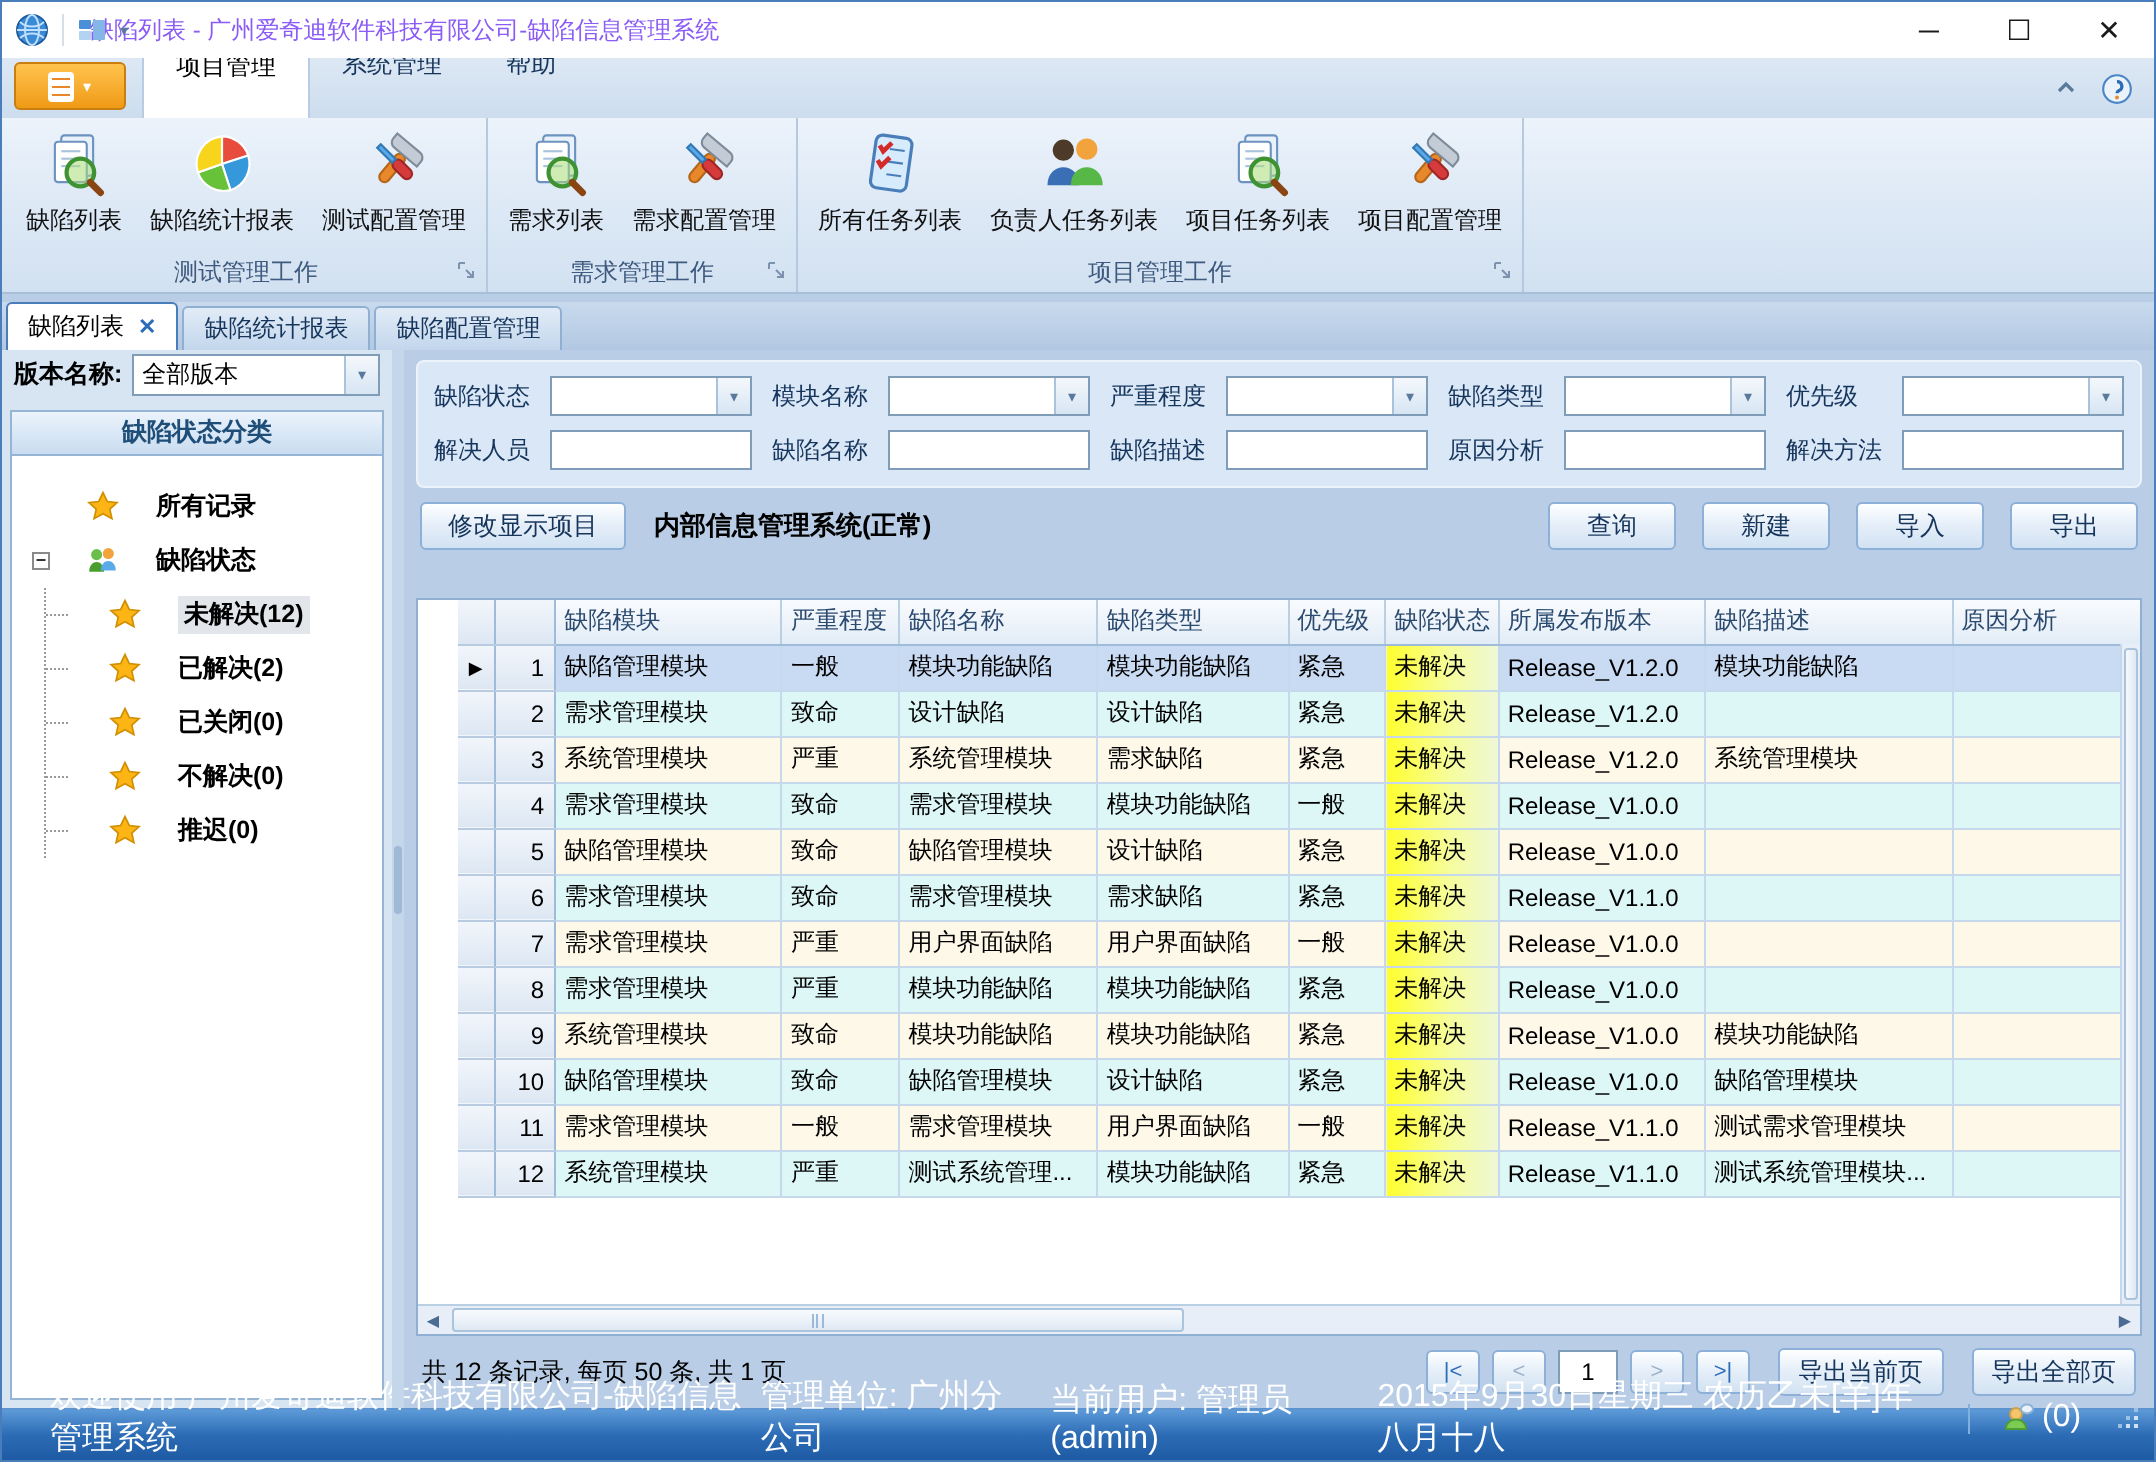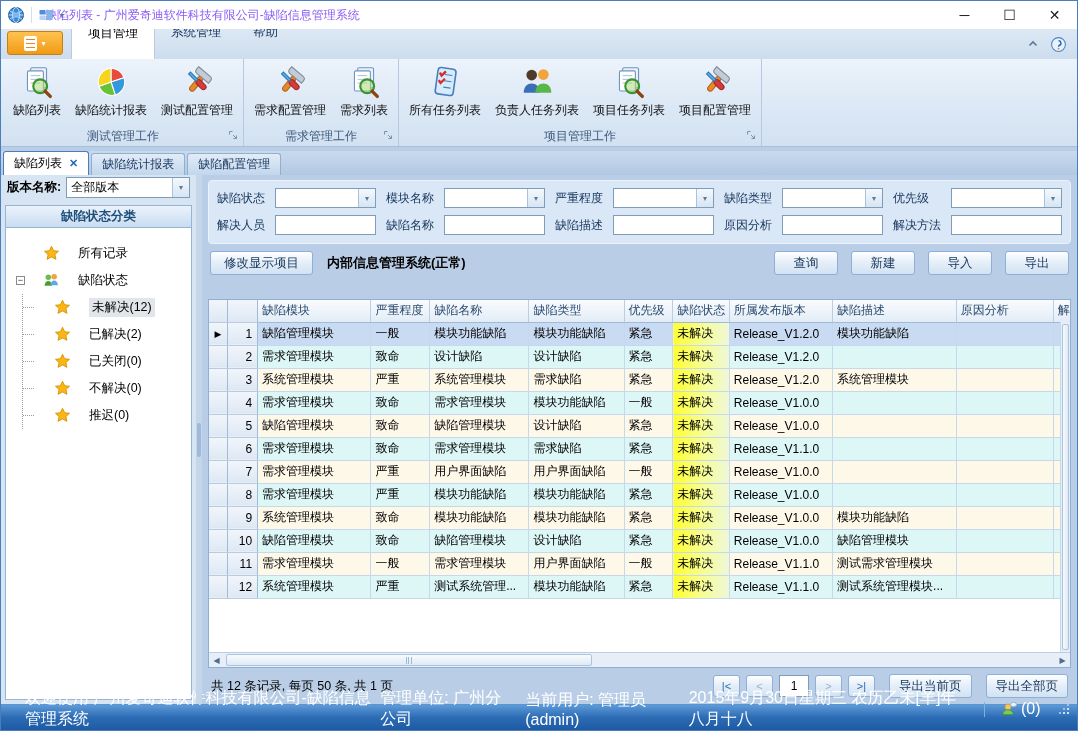--- a/index.html
+++ b/index.html
@@ -51,21 +51,21 @@
 
   
   .main { flex:1; display:flex; background:#b9cee6; min-height:0; }
   .sidebar { width:195px; background:#d7e4f2; padding:1px 4px 4px; display:flex; flex-direction:column; flex:none; }
   .version-row { display:flex; align-items:center; gap:5px; padding:1px 2px 7px; font-size:12.5px; font-weight:bold; color:#000; }
   .select { flex:1; height:21px; background:#fff; border:1px solid #7f9db9; display:flex; align-items:center; font-size:12px; font-weight:normal; padding-left:4px; }
   .caret-btn { margin-left:auto; width:17px; height:100%; background:linear-gradient(#f4f8fc,#d7e5f3); border-left:1px solid #a9c3dd; display:flex; align-items:center; justify-content:center; }
   .panel { flex:1; border:1px solid #96b4d4; background:#fff; display:flex; flex-direction:column; min-height:0; }
   .panel-header { height:22px; background:linear-gradient(#ebf3fc,#c9dcf0); border-bottom:1px solid #96b4d4; display:flex; align-items:center; justify-content:center; font-size:12.5px; font-weight:bold; color:#1f4e79; flex:none; }
   .tree { flex:1; padding:12px 6px 6px 10px; font-size:12.5px; color:#000; overflow:hidden; }
-  .tree-item { display:flex; align-items:center; height:27px; gap:18px; }
+  .tree-item { display:flex; align-items:center; height:27px; gap:18px;font-weight:bold; }
   .tree-item .ticon svg { width:17px; height:17px; }
   .tree-children { margin-left:6px; border-left:1px dotted #9a9a9a; }
   .tree-children .tree-item::before { content:""; width:11px; border-top:1px dotted #9a9a9a; margin-right:2px; }
   .expander { width:9px; height:9px; border:1px solid #8a8a8a; background:#fff; font-size:9px; line-height:7px; text-align:center; color:#333; flex:none; }
   .tlabel.selected { background:#e2e6ea; padding:1px 3px; }
 
   .splitter { width:6px; background:#c3d6ea; position:relative; flex:none; }
   .splitter-handle { position:absolute; top:248px; left:1px; width:4px; height:34px; background:#9fb9d6; border-radius:2px; }
 
   .content { flex:1; display:flex; flex-direction:column; padding:5px 6px 0; min-width:0; }
@@ -82,21 +82,21 @@
   
   .action-bar { display:flex; align-items:center; margin:7px 2px 24px; flex:none; }
   .btn { height:24px; padding:0 13px; background:linear-gradient(#feffff,#e6eff9 45%,#d2e2f2); border:1px solid #8cb0d8; border-radius:3px;
     font-size:12.5px; color:#16355c; display:flex; align-items:center; justify-content:center; white-space:nowrap; }
   .sys-label { font-weight:bold; font-size:13px; color:#000; margin-left:14px; }
   .spacer { flex:1; }
   .action-bar .btn.cmd { min-width:64px; margin-left:13px; }
 
   
   .grid { flex:1; border:1px solid #8fb0d3; background:#fff; display:flex; flex-direction:column; min-height:0; flex:1; }
-  .grid-view { flex:1; overflow:hidden; position:relative; }
+  .grid-view { flex:1; overflow:hidden; position:relative;margin-left:20px; }
   table.grid-table { border-collapse:collapse; table-layout:fixed; width:936px; font-size:12px; }
   .grid-table th { background:linear-gradient(#f9fbfe,#e2ecf6); border-right:1px solid #b8cfe4; border-bottom:1px solid #9ebcd9;
     color:#2b4a6f; font-weight:normal; text-align:left; padding:0 4px; height:22px; white-space:nowrap; overflow:hidden; }
   .grid-table td { border-right:1px solid #c6d9ec; border-bottom:1px solid #c6d9ec; padding:0 4px; height:23px; white-space:nowrap; overflow:hidden; color:#000; }
   td.rowhead, th.rowhead { background:linear-gradient(#f2f6fb,#dde7f3); border-right:1px solid #9ebcd9; border-bottom:1px solid #b8cbe0; text-align:right; padding-right:5px; }
   td.selcell, th.selcell { background:linear-gradient(#f2f6fb,#dde7f3); border-right:1px solid #9ebcd9; border-bottom:1px solid #b8cbe0; text-align:center; padding:0; font-size:9px; color:#000; }
   tr.odd  td.data { background:var(--row-odd,#fdf8e8); }
   tr.even td.data { background:var(--row-even,#ddf6f6); }
   tr.selected td.data { background:var(--row-selected,#c9daf3); }
   .grid-table td.status { background:linear-gradient(90deg,var(--status-yellow,#ffff2e) 0%,#f6fd9a 55%,#eef7d8 100%) !important; }
@@ -236,45 +236,45 @@
               <path d="M1.5 1.5h3M1.5 1.5v3" stroke="#7d93ad" fill="none"></path>
               <path d="M5 5l3.5 3.5M8.5 5.5v3h-3" stroke="#7d93ad" fill="none"></path>
             </svg></span>
         </div>
       </div>
       <div class="rgroup">
         <div class="rbuttons">
           <div class="rbtn">
             <span class="icon ricon">
               <svg viewBox="0 0 32 32">
+                <rect x="10" y="2.5" width="15" height="19" rx="1.5" fill="#e9f2fb" stroke="#6c93c0"></rect>
+                <rect x="7" y="5.5" width="15" height="19" rx="1.5" fill="#fff" stroke="#6c93c0"></rect>
+                <line x1="10" y1="10" x2="19" y2="10" stroke="#a9c3dd"></line>
+                <line x1="10" y1="13.5" x2="19" y2="13.5" stroke="#a9c3dd"></line>
+                <line x1="10" y1="17" x2="19" y2="17" stroke="#a9c3dd"></line>
+                <circle cx="19" cy="20" r="6.5" fill="rgba(170,220,120,0.55)" stroke="#3f9232" stroke-width="2"></circle>
+                <line x1="23.6" y1="24.6" x2="28.5" y2="29.5" stroke="#8b4513" stroke-width="3.2" stroke-linecap="round"></line>
+              </svg>
+            </span>
+            <span class="rlabel">需求列表</span>
+          </div>
+          <div class="rbtn">
+            <span class="icon ricon">
+              <svg viewBox="0 0 32 32">
                 <g transform="rotate(40 16 16)">
                   <rect x="14" y="10" width="5" height="16" rx="2.5" fill="#e8882a" stroke="#b5661a"></rect>
                   <path d="M8 4h14a3 3 0 0 1 3 3v3H11a3 3 0 0 1-3-3z" fill="#c3ccd6" stroke="#7d8b9a"></path>
                 </g>
                 <g transform="rotate(-45 16 16)">
                   <rect x="14.5" y="15" width="5" height="11" rx="2.5" fill="#d63b3b" stroke="#9e2626"></rect>
                   <rect x="15.8" y="5" width="2.4" height="10" fill="#5aa9e8" stroke="#3178b5"></rect>
                 </g>
               </svg>
             </span>
             <span class="rlabel">需求配置管理</span>
-          </div>
-          <div class="rbtn">
-            <span class="icon ricon">
-              <svg viewBox="0 0 32 32">
-                <rect x="10" y="2.5" width="15" height="19" rx="1.5" fill="#e9f2fb" stroke="#6c93c0"></rect>
-                <rect x="7" y="5.5" width="15" height="19" rx="1.5" fill="#fff" stroke="#6c93c0"></rect>
-                <line x1="10" y1="10" x2="19" y2="10" stroke="#a9c3dd"></line>
-                <line x1="10" y1="13.5" x2="19" y2="13.5" stroke="#a9c3dd"></line>
-                <line x1="10" y1="17" x2="19" y2="17" stroke="#a9c3dd"></line>
-                <circle cx="19" cy="20" r="6.5" fill="rgba(170,220,120,0.55)" stroke="#3f9232" stroke-width="2"></circle>
-                <line x1="23.6" y1="24.6" x2="28.5" y2="29.5" stroke="#8b4513" stroke-width="3.2" stroke-linecap="round"></line>
-              </svg>
-            </span>
-            <span class="rlabel">需求列表</span>
           </div>
         </div>
         <div class="rgrouplabel">
           <span>需求管理工作</span>
           <span class="launcher"><svg width="10" height="10" viewBox="0 0 10 10">
               <path d="M1.5 1.5h3M1.5 1.5v3" stroke="#7d93ad" fill="none"></path>
               <path d="M5 5l3.5 3.5M8.5 5.5v3h-3" stroke="#7d93ad" fill="none"></path>
             </svg></span>
         </div>
       </div>

